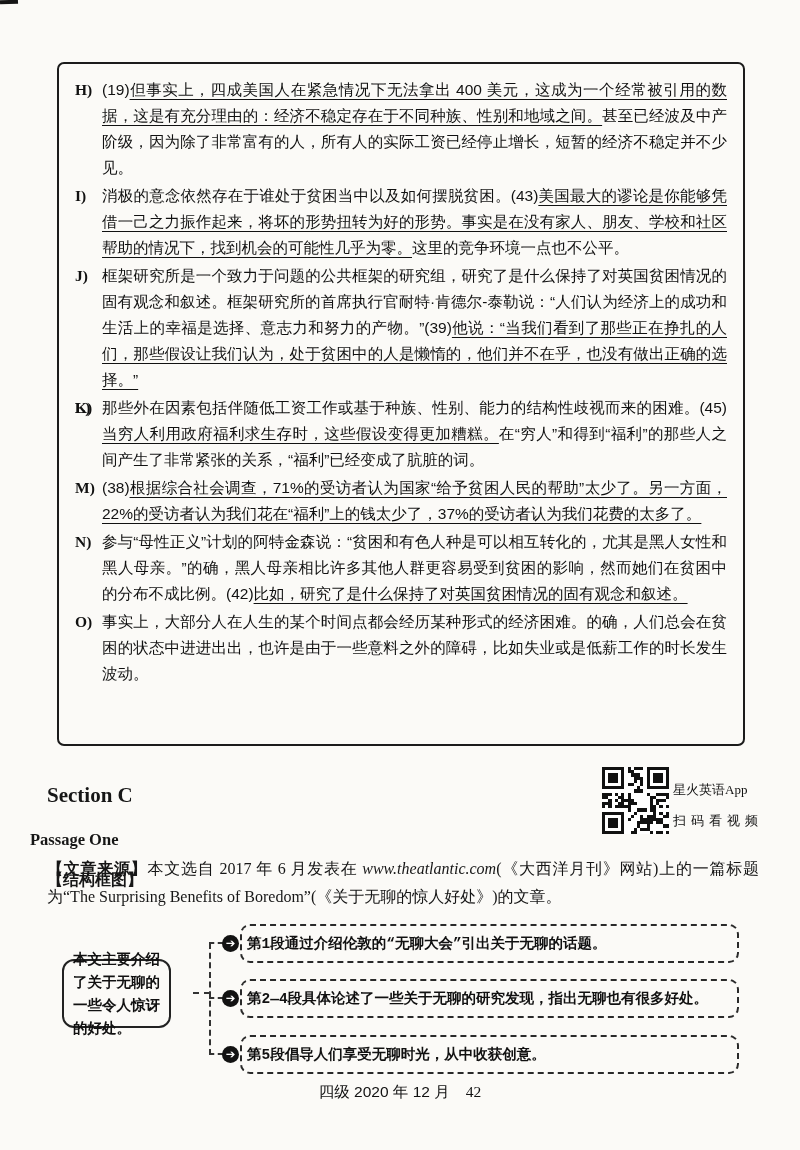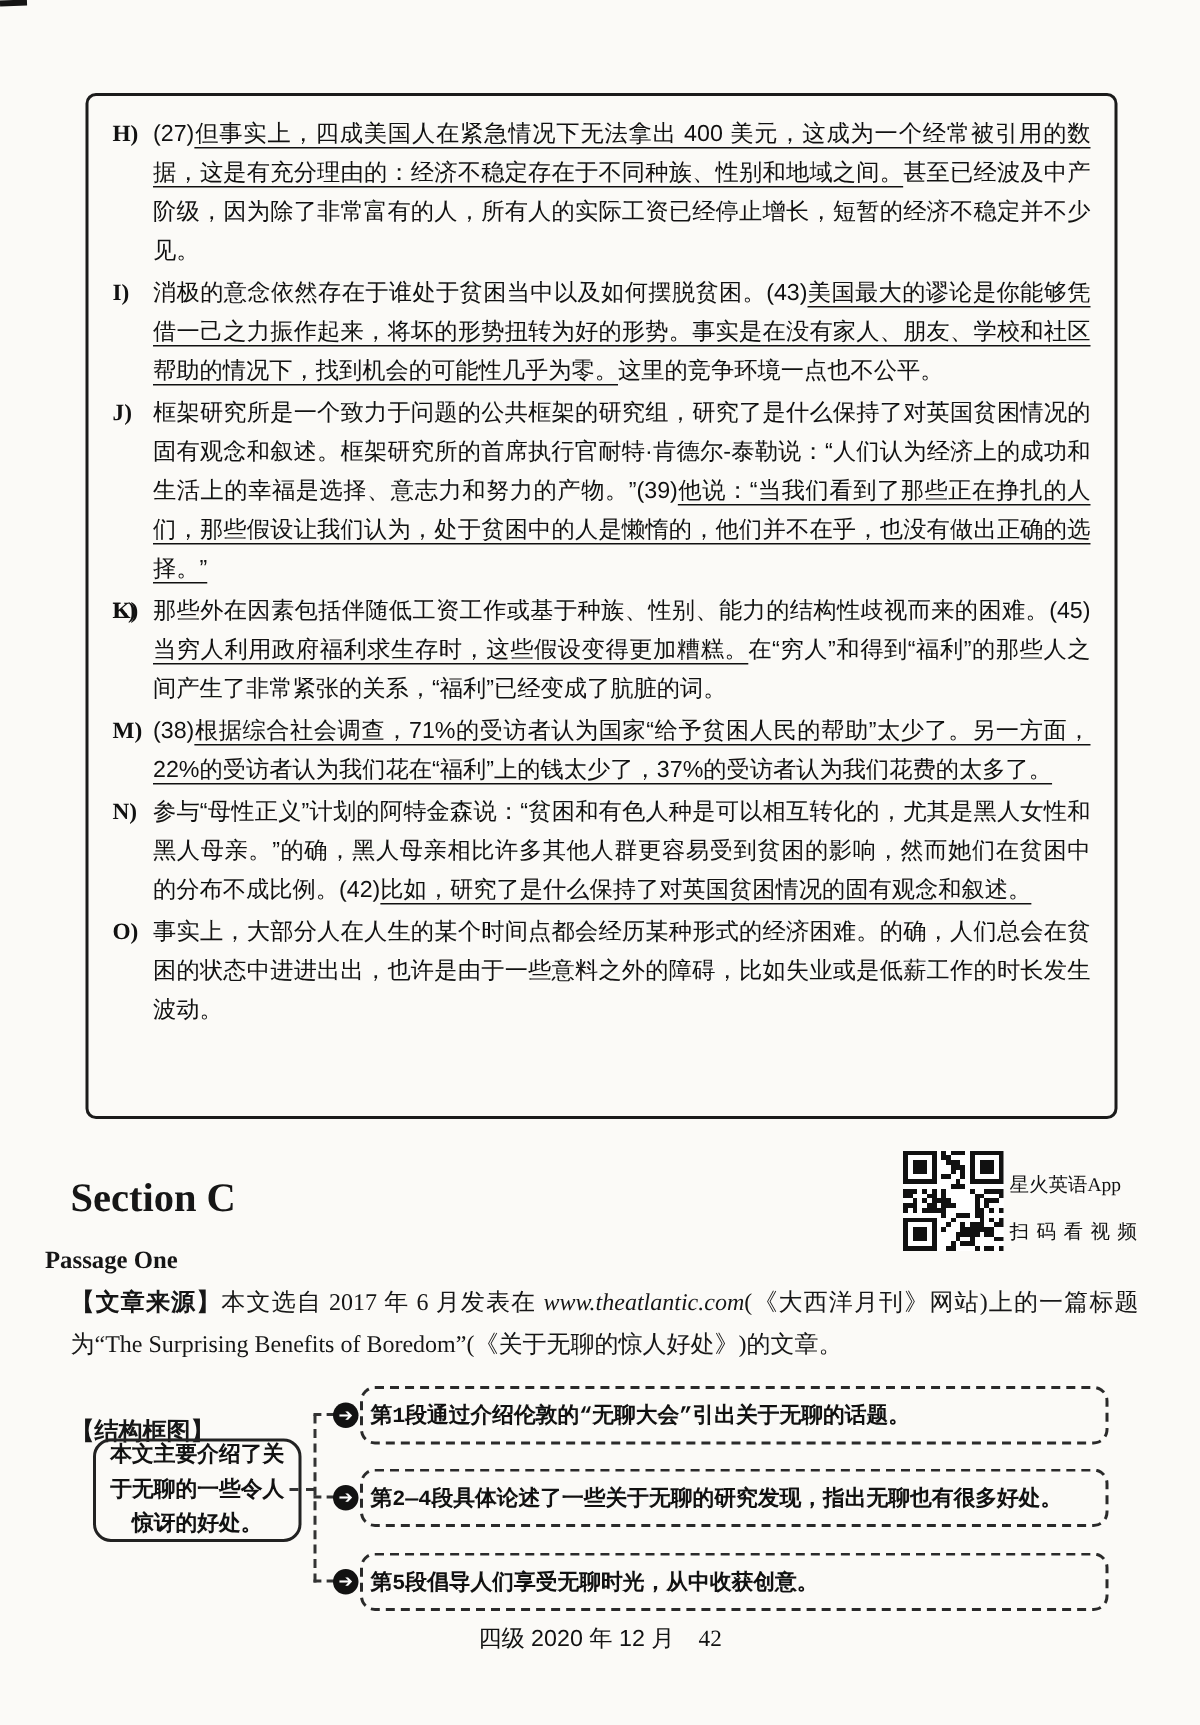--- a/index.html
+++ b/index.html
@@ -25,43 +25,43 @@
     position:absolute;left:0;top:0;
     font-family:"Liberation Serif","DejaVu Serif",serif;
     font-weight:600;font-size:15.5px;
   }
   .seg-u{text-decoration:underline;text-underline-offset:4px;text-decoration-thickness:1.2px;}
   .seg-i{font-style:italic;font-family:"Liberation Serif","DejaVu Serif",serif;}
 
   
   .section-title{
     position:absolute;left:47px;top:783px;margin:0;
-    font-size:27px;font-weight:700;font-family:"Liberation Serif","DejaVu Serif",serif;
+    font-size:21px;font-weight:700;font-family:"Liberation Serif","DejaVu Serif",serif;
   }
   .passage-subtitle{
     position:absolute;left:30px;top:830px;margin:0;
     font-size:16.5px;font-weight:700;font-family:"Liberation Serif","DejaVu Serif",serif;
   }
   .source-par{
     position:absolute;left:47px;top:855px;width:712px;margin:0;
     font-size:16px;line-height:28px;text-align:justify;
   }
   .tag-bold{font-weight:700;font-family:"Liberation Sans","DejaVu Sans",sans-serif;font-style:normal;}
   .structure-tag{
-    position:absolute;left:47px;top:944px;margin:0;
+    position:absolute;left:47px;top:870px;margin:0;
     font-size:16px;font-weight:700;font-family:"Liberation Sans","DejaVu Sans",sans-serif;
   }
 
   
   .summary-box{
-    position:absolute;left:62px;top:959px;width:139px;height:69px;
+    position:absolute;left:62px;top:959px;width:109px;height:69px;
     border:2.2px solid #222;border-radius:12px;box-sizing:border-box;
     display:flex;align-items:center;justify-content:center;padding:2px 9px;
     font-family:"Liberation Sans","DejaVu Sans",sans-serif;
-    font-weight:700;font-size:14.5px;line-height:23px;color:#111;text-align:center;
+    font-weight:700;font-size:14.5px;line-height:23px;color:#111;
   }
   .conn-h{position:absolute;height:0;border-top:2px dashed #333;}
   .conn-v{position:absolute;width:0;border-left:2px dashed #333;}
   .bullet{
     position:absolute;width:17px;height:17px;border-radius:50%;
     background:#121212;color:#fff;text-align:center;
     font-size:11.5px;line-height:17px;
     font-family:"DejaVu Sans",sans-serif;
   }
   .branch-box{
@@ -88,21 +88,21 @@
   }
   .footer .pg{margin-left:16px;font-family:"Liberation Serif","DejaVu Serif",serif;}
 </style>
 </head>
 <body>
 
 <div class="corner-mark"></div>
 
 <section class="passage-box">
   <div id="passage-list">
-      <div class="p-item"><span class="p-label">H)</span><span>(27)</span><span class="seg-u">但事实上，四成美国人在紧急情况下无法拿出 400 美元，这成为一个经常被引用的数据，这是有充分理由的：经济不稳定存在于不同种族、性别和地域之间。</span><span>甚至已经波及中产阶级，因为除了非常富有的人，所有人的实际工资已经停止增长，短暂的经济不稳定并不少见。</span></div>
+      <div class="p-item"><span class="p-label">H)</span><span>(19)</span><span class="seg-u">但事实上，四成美国人在紧急情况下无法拿出 400 美元，这成为一个经常被引用的数据，这是有充分理由的：经济不稳定存在于不同种族、性别和地域之间。</span><span>甚至已经波及中产阶级，因为除了非常富有的人，所有人的实际工资已经停止增长，短暂的经济不稳定并不少见。</span></div>
       <div class="p-item"><span class="p-label">I)</span><span>消极的意念依然存在于谁处于贫困当中以及如何摆脱贫困。(43)</span><span class="seg-u">美国最大的谬论是你能够凭借一己之力振作起来，将坏的形势扭转为好的形势。事实是在没有家人、朋友、学校和社区帮助的情况下，找到机会的可能性几乎为零。</span><span>这里的竞争环境一点也不公平。</span></div>
       <div class="p-item"><span class="p-label">J)</span><span>框架研究所是一个致力于问题的公共框架的研究组，研究了是什么保持了对英国贫困情况的固有观念和叙述。框架研究所的首席执行官耐特·肯德尔-泰勒说：“人们认为经济上的成功和生活上的幸福是选择、意志力和努力的产物。”(39)</span><span class="seg-u">他说：“当我们看到了那些正在挣扎的人们，那些假设让我们认为，处于贫困中的人是懒惰的，他们并不在乎，也没有做出正确的选择。”</span></div>
       <div class="p-item"><span class="p-label">K)</span></div>
       <div class="p-item"><span class="p-label">L)</span><span>那些外在因素包括伴随低工资工作或基于种族、性别、能力的结构性歧视而来的困难。(45)</span><span class="seg-u">当穷人利用政府福利求生存时，这些假设变得更加糟糕。</span><span>在“穷人”和得到“福利”的那些人之间产生了非常紧张的关系，“福利”已经变成了肮脏的词。</span></div>
       <div class="p-item"><span class="p-label">M)</span><span>(38)</span><span class="seg-u">根据综合社会调查，71%的受访者认为国家“给予贫困人民的帮助”太少了。另一方面，22%的受访者认为我们花在“福利”上的钱太少了，37%的受访者认为我们花费的太多了。</span></div>
       <div class="p-item"><span class="p-label">N)</span><span>参与“母性正义”计划的阿特金森说：“贫困和有色人种是可以相互转化的，尤其是黑人女性和黑人母亲。”的确，黑人母亲相比许多其他人群更容易受到贫困的影响，然而她们在贫困中的分布不成比例。(42)</span><span class="seg-u">比如，研究了是什么保持了对英国贫困情况的固有观念和叙述。</span></div>
       <div class="p-item"><span class="p-label">O)</span><span>事实上，大部分人在人生的某个时间点都会经历某种形式的经济困难。的确，人们总会在贫困的状态中进进出出，也许是由于一些意料之外的障碍，比如失业或是低薪工作的时长发生波动。</span></div>
     </div>
 </section>
 

